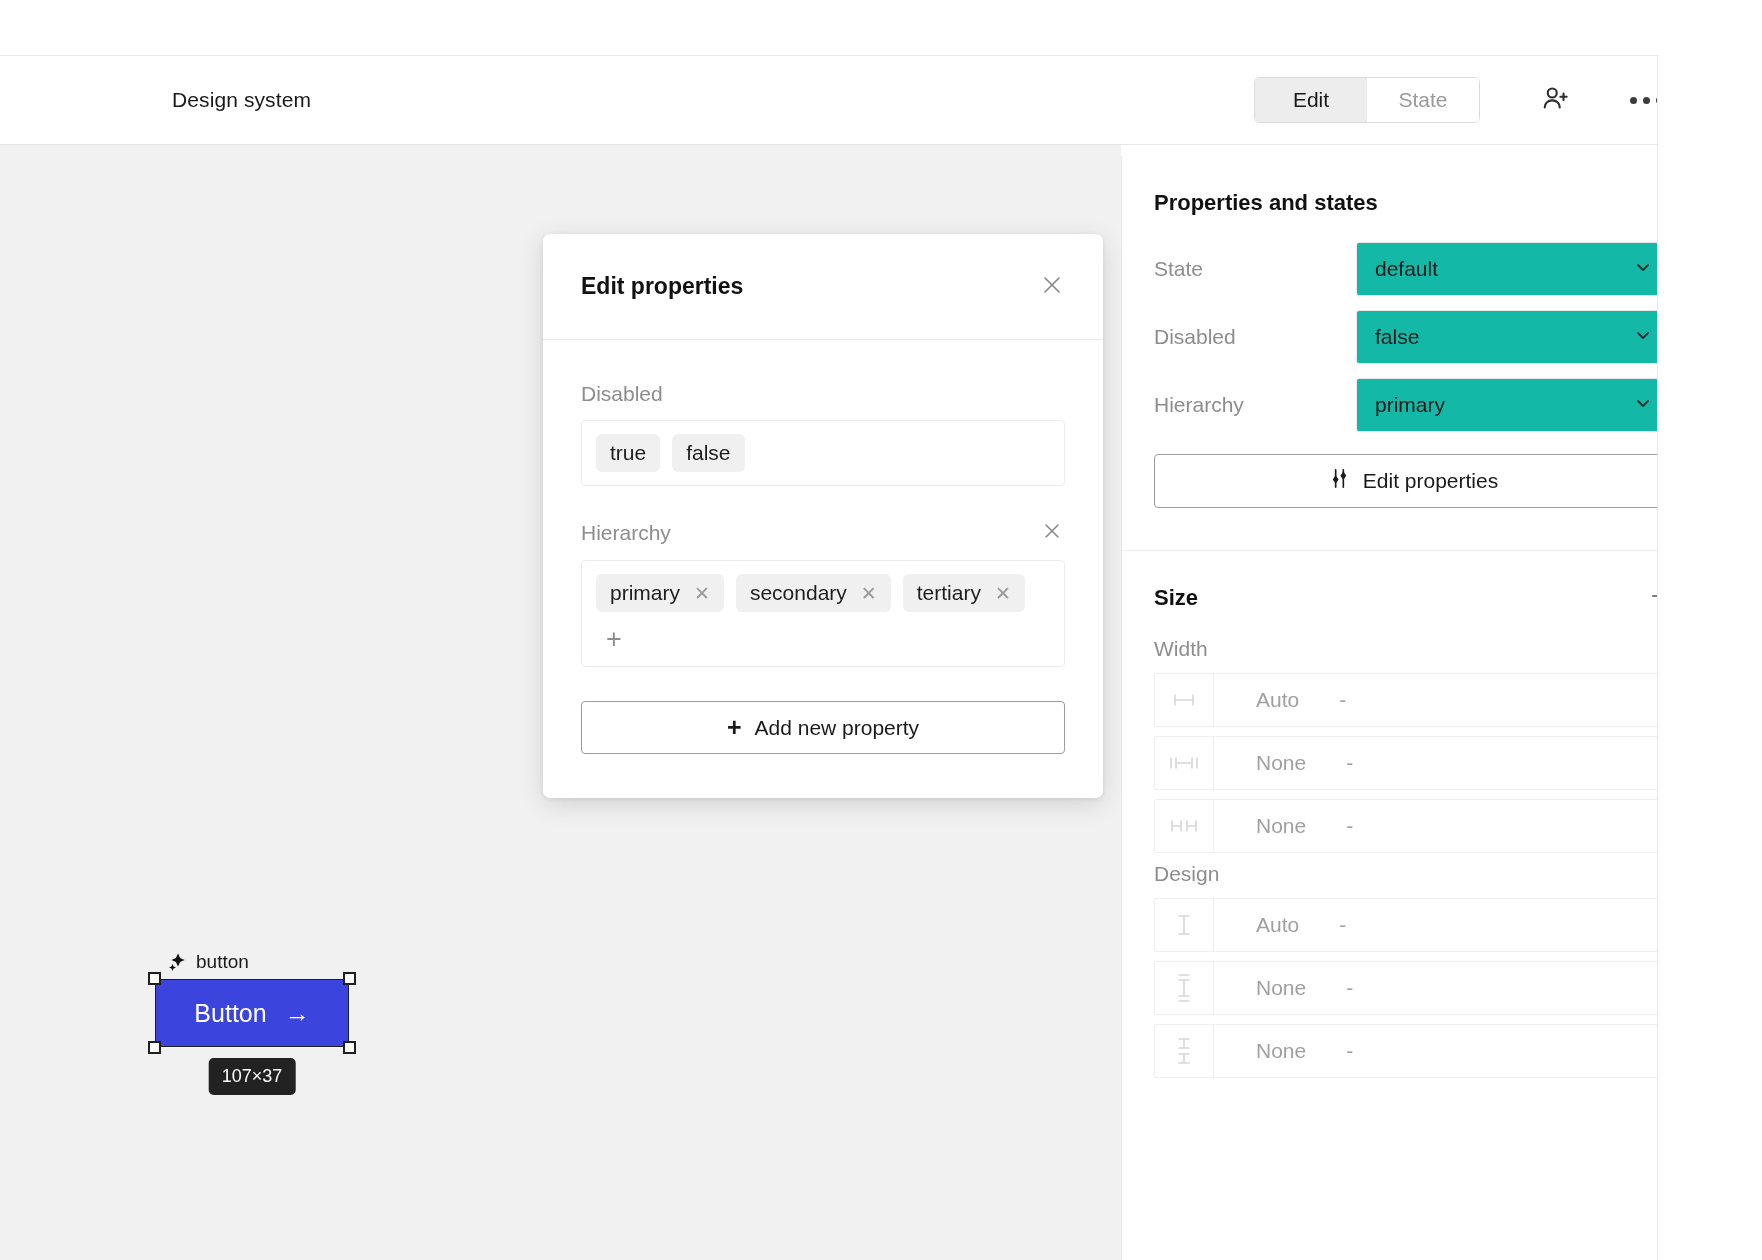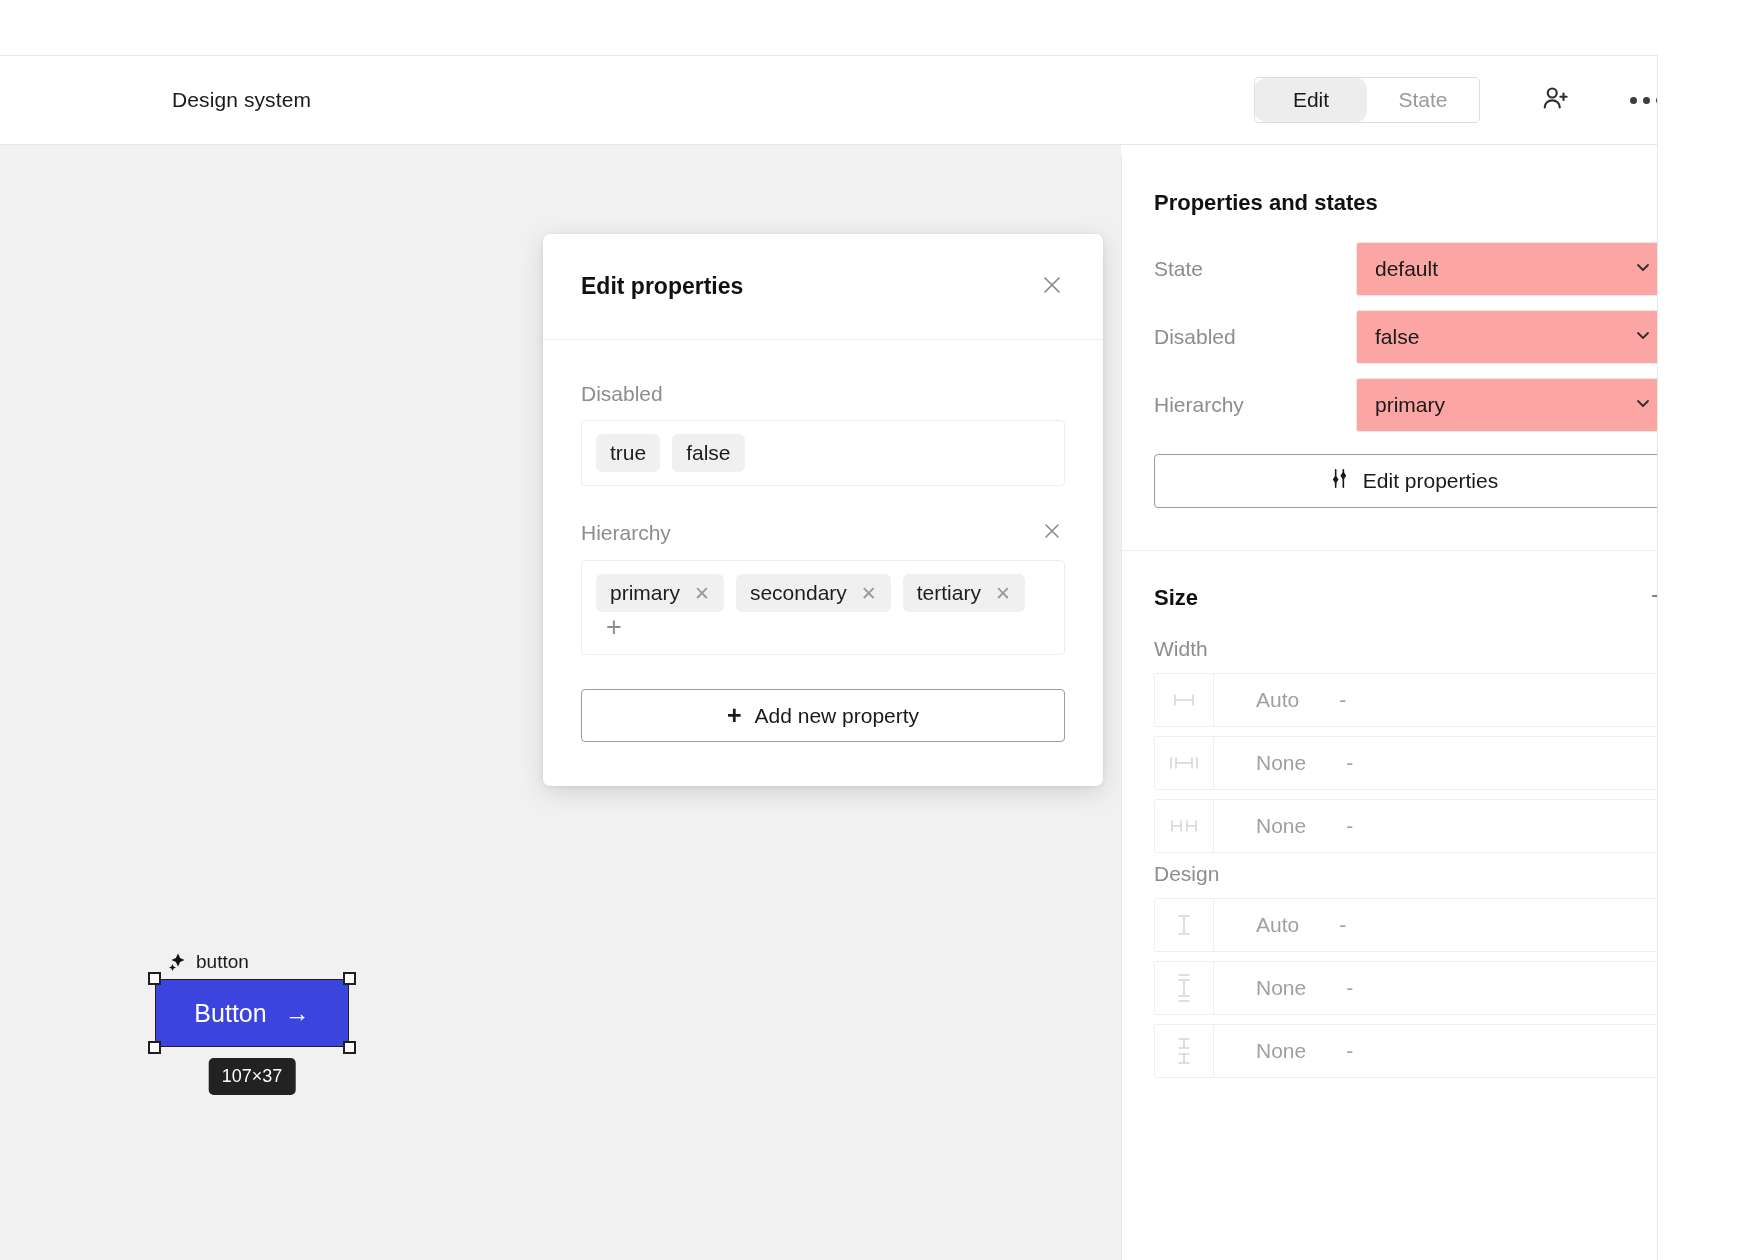--- a/index.html
+++ b/index.html
@@ -65,21 +65,20 @@
     display: flex;
     align-items: center;
     justify-content: center;
     min-width: 80px;
     padding: 0 16px;
     font-size: 21px;
     color: #9a9a9a;
     background: #fff;
     cursor: pointer;
     user-select: none;
-    border-radius: 11px;
   }
   .seg-btn.active {
     background: #ededed;
     color: #1a1a1a;
     font-weight: 400;
   }
   .icon-btn {
     width: 48px; height: 48px;
     display: flex; align-items: center; justify-content: center;
     cursor: pointer;
@@ -221,21 +220,21 @@
     width: 26px; height: 26px;
     display: flex; align-items: center; justify-content: center;
     cursor: pointer;
   }
   .chip-box {
     border: 1px solid #ececec;
     border-radius: 4px;
     padding: 13px 14px;
     display: flex;
     flex-wrap: wrap;
-    gap: 2px 12px;
+    gap: 14px 12px;
     align-items: center;
     margin-bottom: 34px;
   }
   .chip {
     background: #f0f0f0;
     border-radius: 6px;
     padding: 7px 14px;
     font-size: 21px;
     color: #1e1e1e;
     display: inline-flex;
@@ -325,21 +324,21 @@
     height: 54px;
     border: 1px solid #e9e9e9;
     border-radius: 3px;
     display: flex;
     align-items: center;
     padding: 0 18px;
     font-size: 21px;
     color: #1a1a1a;
     box-sizing: border-box;
     cursor: pointer;
-    background: #fca5a5;
+    background: #14b8a6;
   }
   .select .chev {
     margin-left: auto;
     color: #3a3a3a;
   }
   .edit-props-btn {
     margin-top: 22px;
     width: 100%;
     height: 54px;
     border: 1px solid #9c9c9c;

